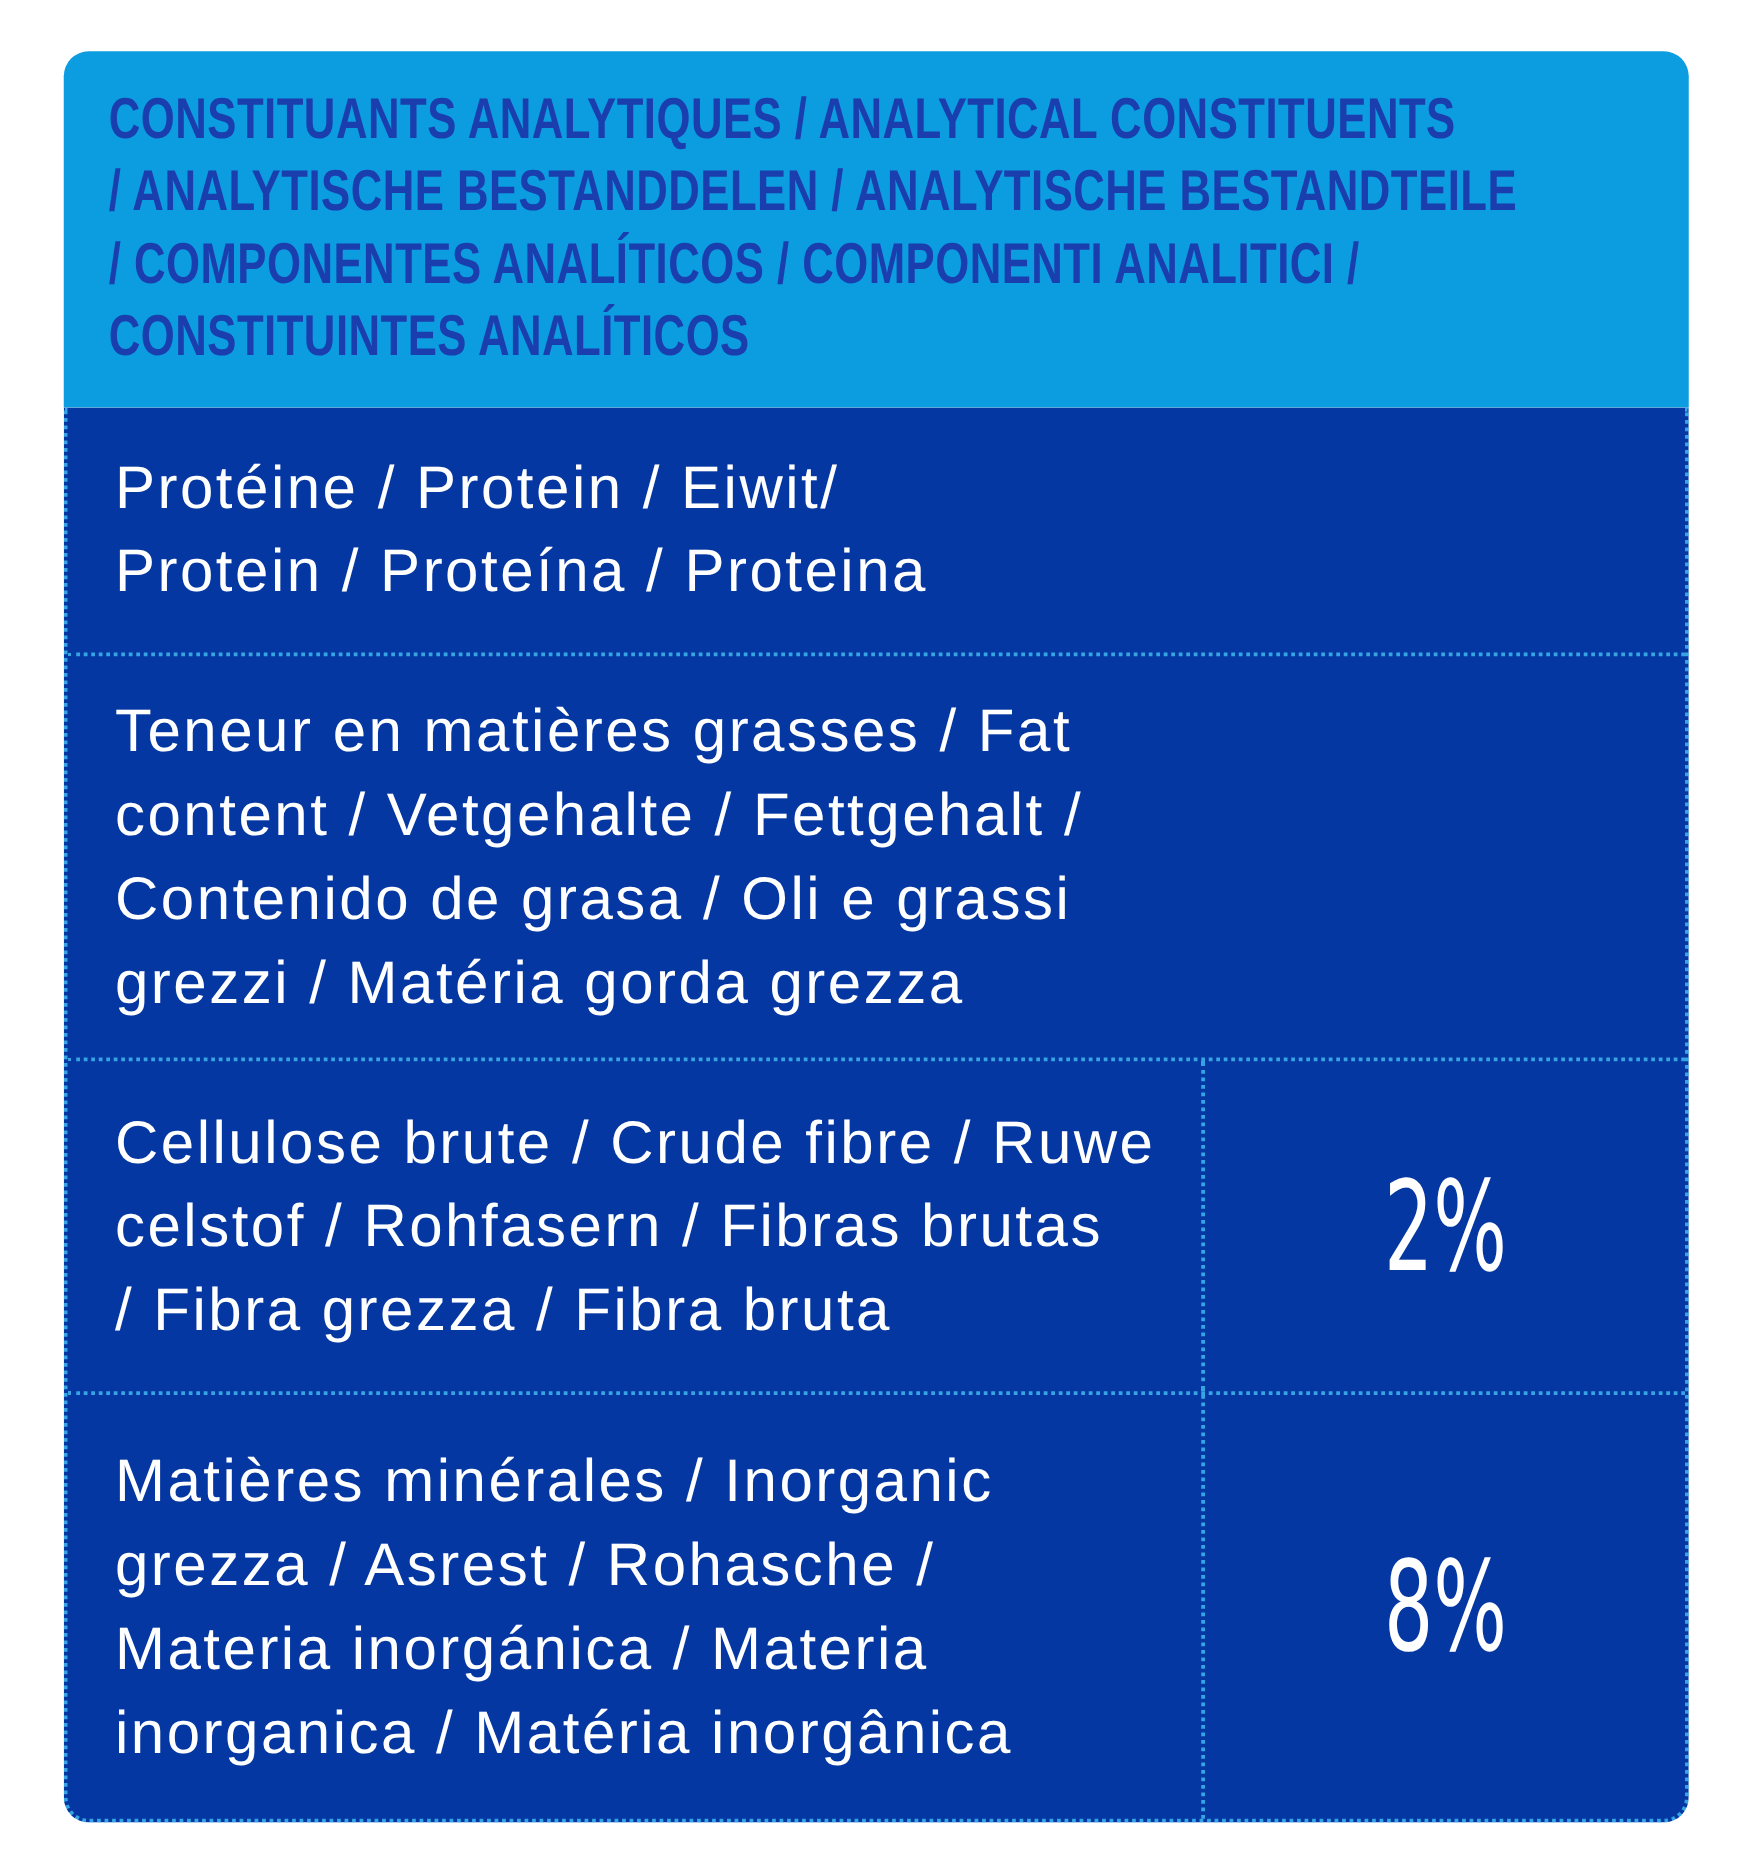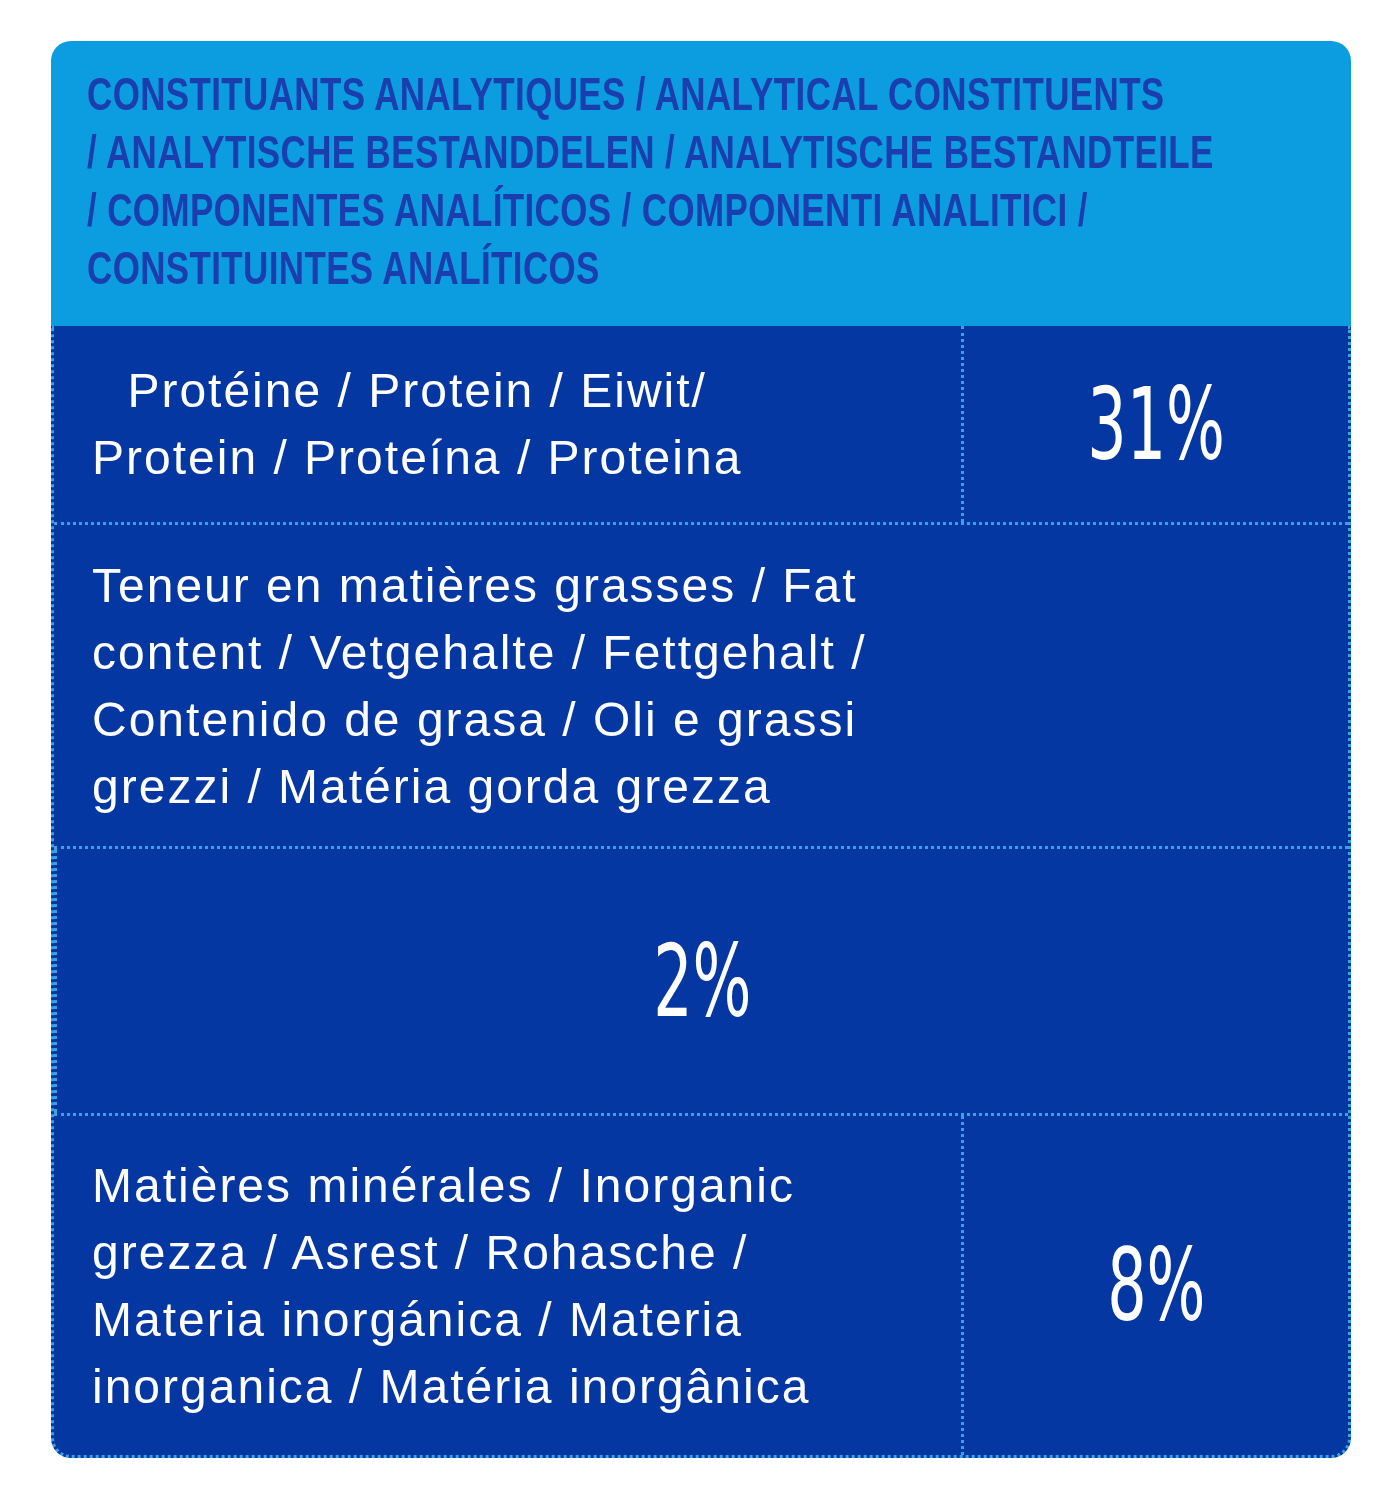--- a/index.html
+++ b/index.html
@@ -44,21 +44,21 @@
     border-radius:0 0 20px 20px;
     display:flex;
     flex-direction:column;
   }
   .row{
     box-sizing:border-box;
     display:flex;
     width:100%;
   }
   .row + .row{ border-top:3px dotted var(--divider,#36a3e3); }
-  .row.r0{height:196px;text-align:center;}
+  .row.r0{height:196px;}
   .row.r1{height:324px;}
   .row.r2{height:267px;}
   .row.r3{height:342px;}
   .cell{box-sizing:border-box;display:flex;align-items:center;}
   .label{
     width:907px;
     padding:10px 30px 10px 38px;
     color:var(--body-text,#ffffff);
     font-size:48px;
     line-height:67px;
@@ -93,33 +93,33 @@
 / ANALYTISCHE BESTANDDELEN / ANALYTISCHE BESTANDTEILE
 / COMPONENTES ANALÍTICOS / COMPONENTI ANALITICI /
 CONSTITUINTES ANALÍTICOS</div>
     </div>
 
     <div class="body">
 
       <div class="row r0">
         <div class="cell label">Protéine / Protein / Eiwit/
 Protein / Proteína / Proteina</div>
-        <div class="cell value">
-          <span class="num">31%</span>
-        </div>
       </div>
 
       <div class="row r1">
         <div class="cell label">Teneur en matières grasses / Fat
 content / Vetgehalte / Fettgehalt /
 Contenido de grasa / Oli e grassi
 grezzi / Matéria gorda grezza</div>
       </div>
 
       <div class="row r2">
+        <div class="cell label">Cellulose brute / Crude fibre / Ruwe
+celstof / Rohfasern / Fibras brutas
+/ Fibra grezza / Fibra bruta</div>
         <div class="cell value">
           <span class="num">2%</span>
         </div>
       </div>
 
       <div class="row r3">
         <div class="cell label">Matières minérales / Inorganic
 grezza / Asrest / Rohasche /
 Materia inorgánica / Materia
 inorganica / Matéria inorgânica</div>

